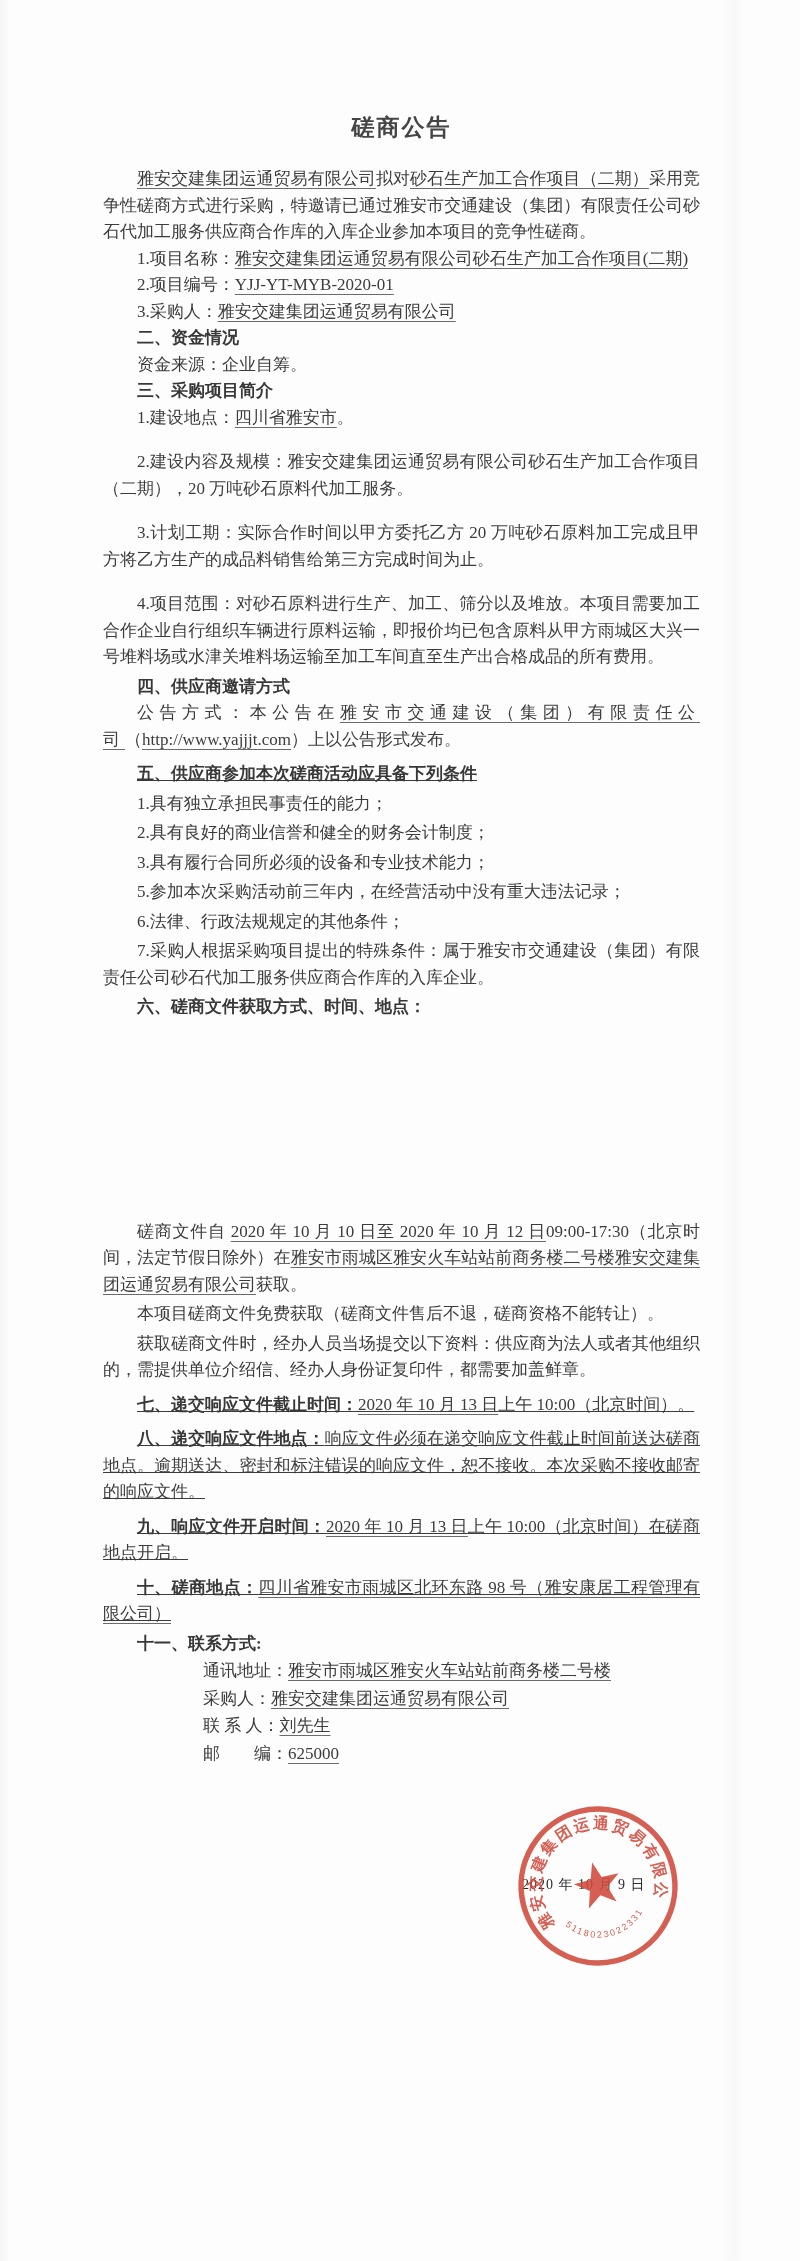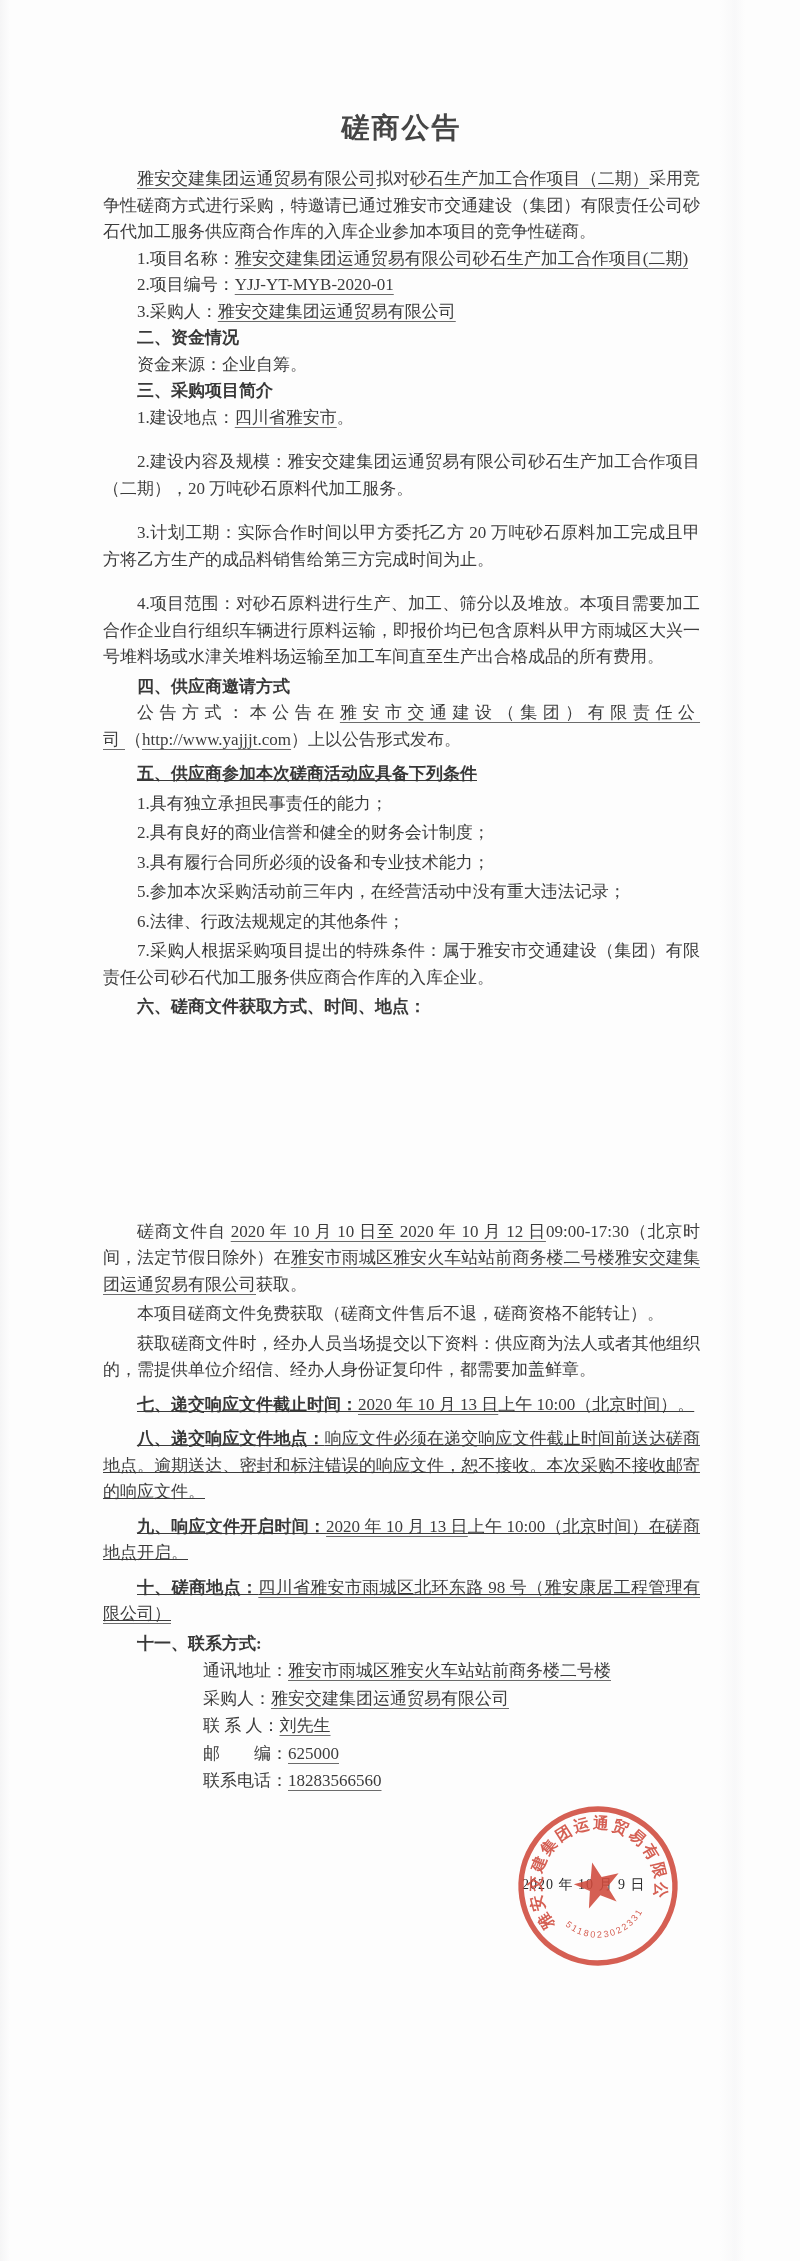--- a/index.html
+++ b/index.html
@@ -18,21 +18,21 @@
   }
   .content{
     position:relative;
     padding:110px 100px 0 103px;
     font-size:17px;
     line-height:26.5px;
     text-align:justify;
   }
   .doc-title{
     text-align:center;
-    font-size:28px;
+    font-size:23px;
     font-weight:700;
     color:#454545;
     line-height:36px;
     margin:0 0 20px 0;
     letter-spacing:2px;
     font-family:Liberation Serif, serif;
   }
   p{margin:0;}
   .para{text-indent:2em;}
   .heading{font-weight:700;color:#383838;}
@@ -120,21 +120,20 @@
 
     <p class="para mt8"><span class="heading">九、响应文件开启时间：</span><span class="u">2020 年 10 月 13 日</span><span>上午 10:00（北京时间）在磋商地点开启。</span></p>
 
     <p class="para mt8"><span class="heading">十、磋商地点：</span><span class="u">四川省雅安市雨城区北环东路 98 号（雅安康居工程管理有限公司）</span></p>
 
     <p class="para heading mt3">十一、联系方式:</p>
     <div class="contact-row"><span>通讯地址：</span><span class="u">雅安市雨城区雅安火车站站前商务楼二号楼</span></div>
     <div class="contact-row"><span>采购人：</span><span class="u">雅安交建集团运通贸易有限公司</span></div>
     <div class="contact-row"><span>联 系 人：</span><span class="u">刘先生</span></div>
     <div class="contact-row"><span>邮　　编：</span><span class="u">625000</span></div>
-    <div class="contact-row"><span>联系电话：</span><span class="u">18283566560</span></div>
 
   </div>
 
   <div class="seal-date">2020 年 10 月 9 日</div>
 
   <div class="seal-wrap seal-layer">
     <svg class="seal-svg" width="172" height="172" viewBox="0 0 170 170">
       <g transform="rotate(-14 85 85)" fill="none">
         <circle cx="85" cy="85" r="76" stroke="#d04a3c" stroke-width="5.5"></circle>
         <path id="sealTopArc" d="M 35.6 113.5 A 57 57 0 1 1 134.4 113.5" fill="none"></path>

